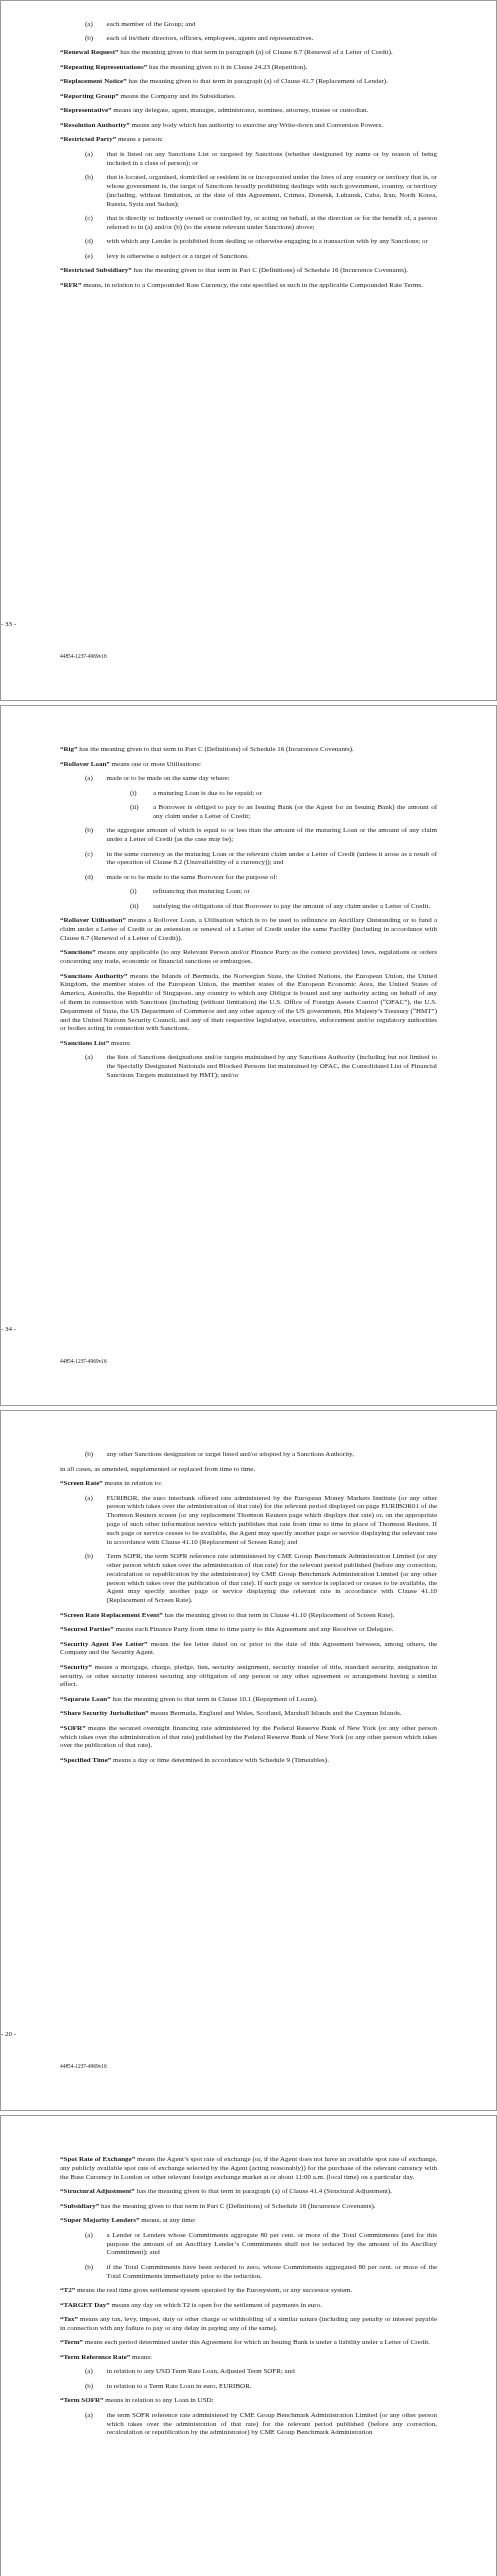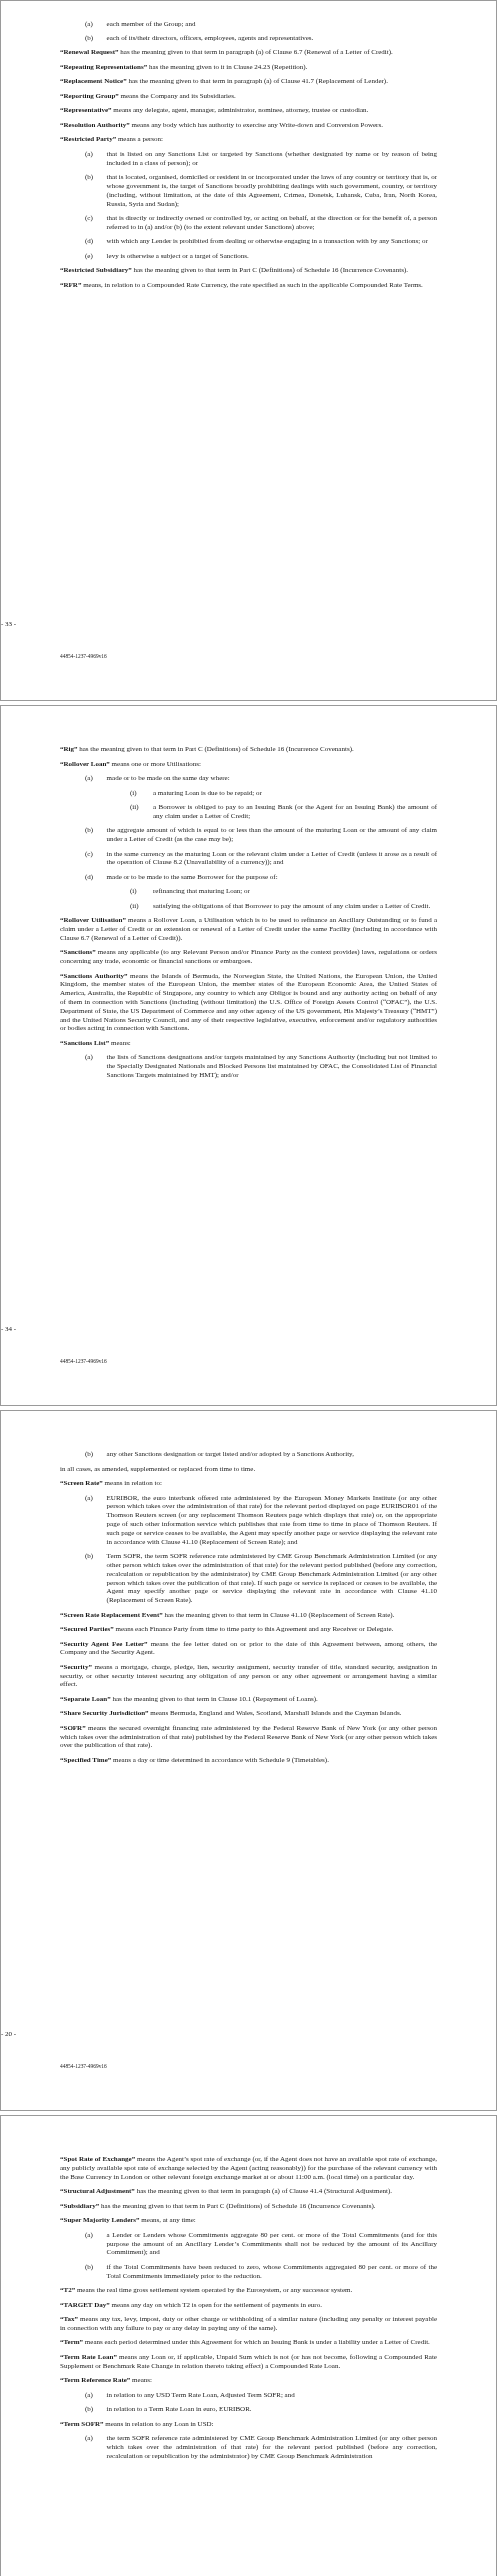--- a/index.html
+++ b/index.html
@@ -188,21 +188,20 @@
         <span class="itext">a Lender or Lenders whose Commitments aggregate 80 per cent. or more of the Total Commitments (and for this purpose the amount of an Ancillary Lender’s Commitments shall not be reduced by the amount of its Ancillary Commitment); and</span>
       </div>
       <div class="item lvl1">
         <span class="label">(b)</span>
         <span class="itext">if the Total Commitments have been reduced to zero, whose Commitments aggregated 80 per cent. or more of the Total Commitments immediately prior to the reduction.</span>
       </div>
       <p class="para"><span class="term">“T2”</span><span class="rest"> means the real time gross settlement system operated by the Eurosystem, or any successor system.</span></p>
       <p class="para"><span class="term">“TARGET Day”</span><span class="rest"> means any day on which T2 is open for the settlement of payments in euro.</span></p>
       <p class="para"><span class="term">“Tax”</span><span class="rest"> means any tax, levy, impost, duty or other charge or withholding of a similar nature (including any penalty or interest payable in connection with any failure to pay or any delay in paying any of the same).</span></p>
       <p class="para"><span class="term">“Term”</span><span class="rest"> means each period determined under this Agreement for which an Issuing Bank is under a liability under a Letter of Credit.</span></p>
-      <p class="para"><span class="term">“Term Rate Loan”</span><span class="rest"> means any Loan or, if applicable, Unpaid Sum which is not (or has not become, following a Compounded Rate Supplement or Benchmark Rate Change in relation thereto taking effect) a Compounded Rate Loan.</span></p>
       <p class="para"><span class="term">“Term Reference Rate”</span><span class="rest"> means:</span></p>
       <div class="item lvl1">
         <span class="label">(a)</span>
         <span class="itext">in relation to any USD Term Rate Loan, Adjusted Term SOFR; and</span>
       </div>
       <div class="item lvl1">
         <span class="label">(b)</span>
         <span class="itext">in relation to a Term Rate Loan in euro, EURIBOR.</span>
       </div>
       <p class="para"><span class="term">“Term SOFR”</span><span class="rest"> means in relation to any Loan in USD:</span></p>

